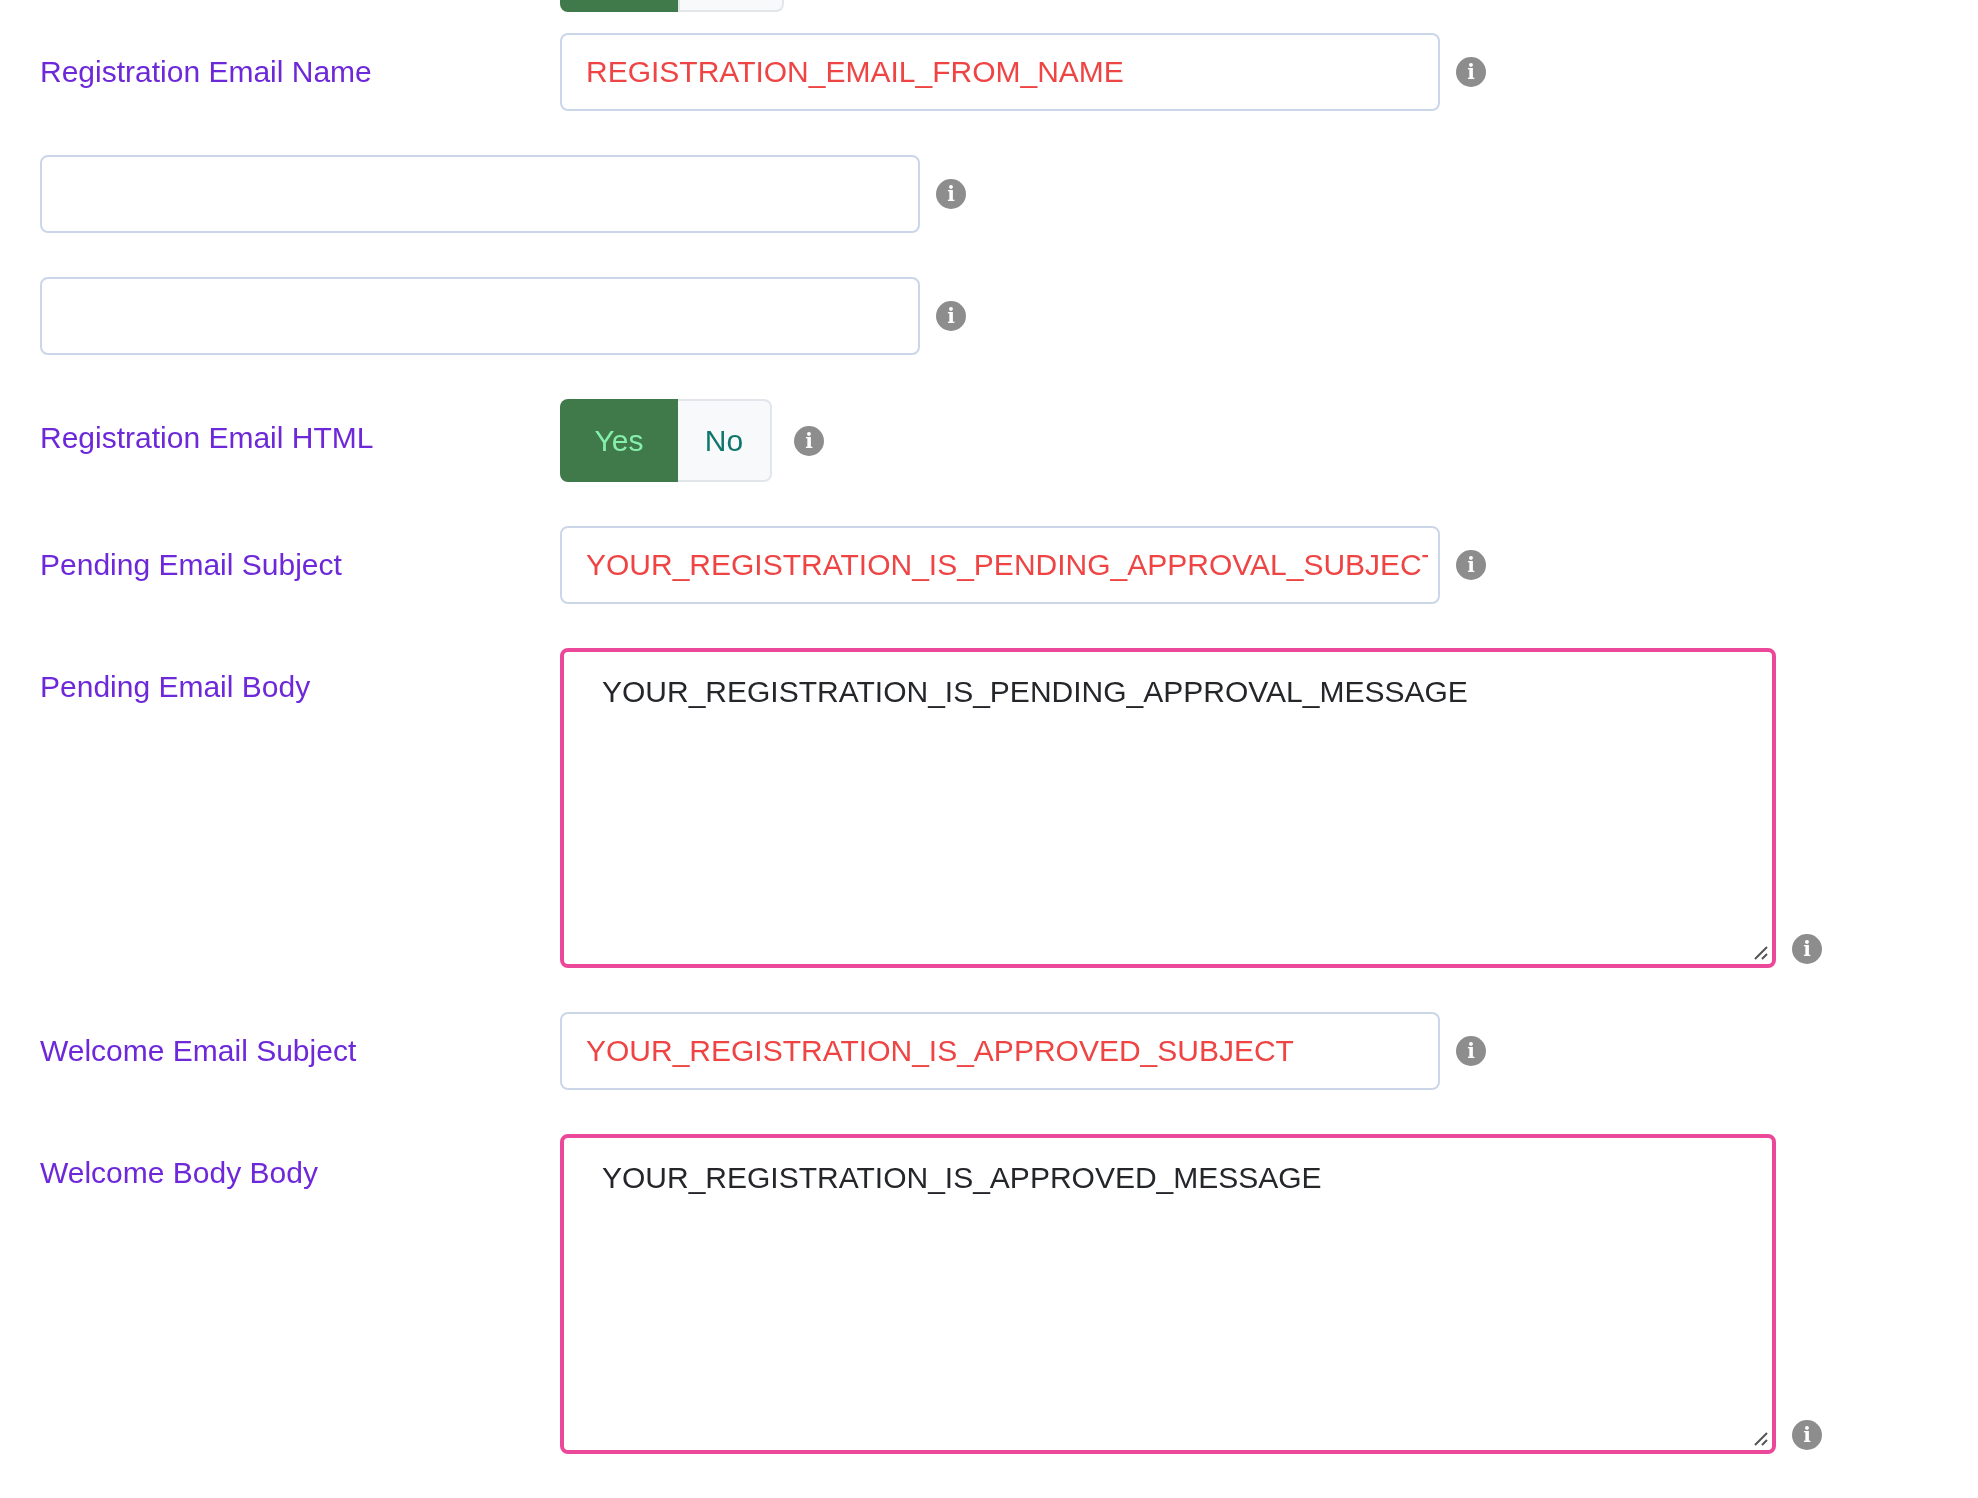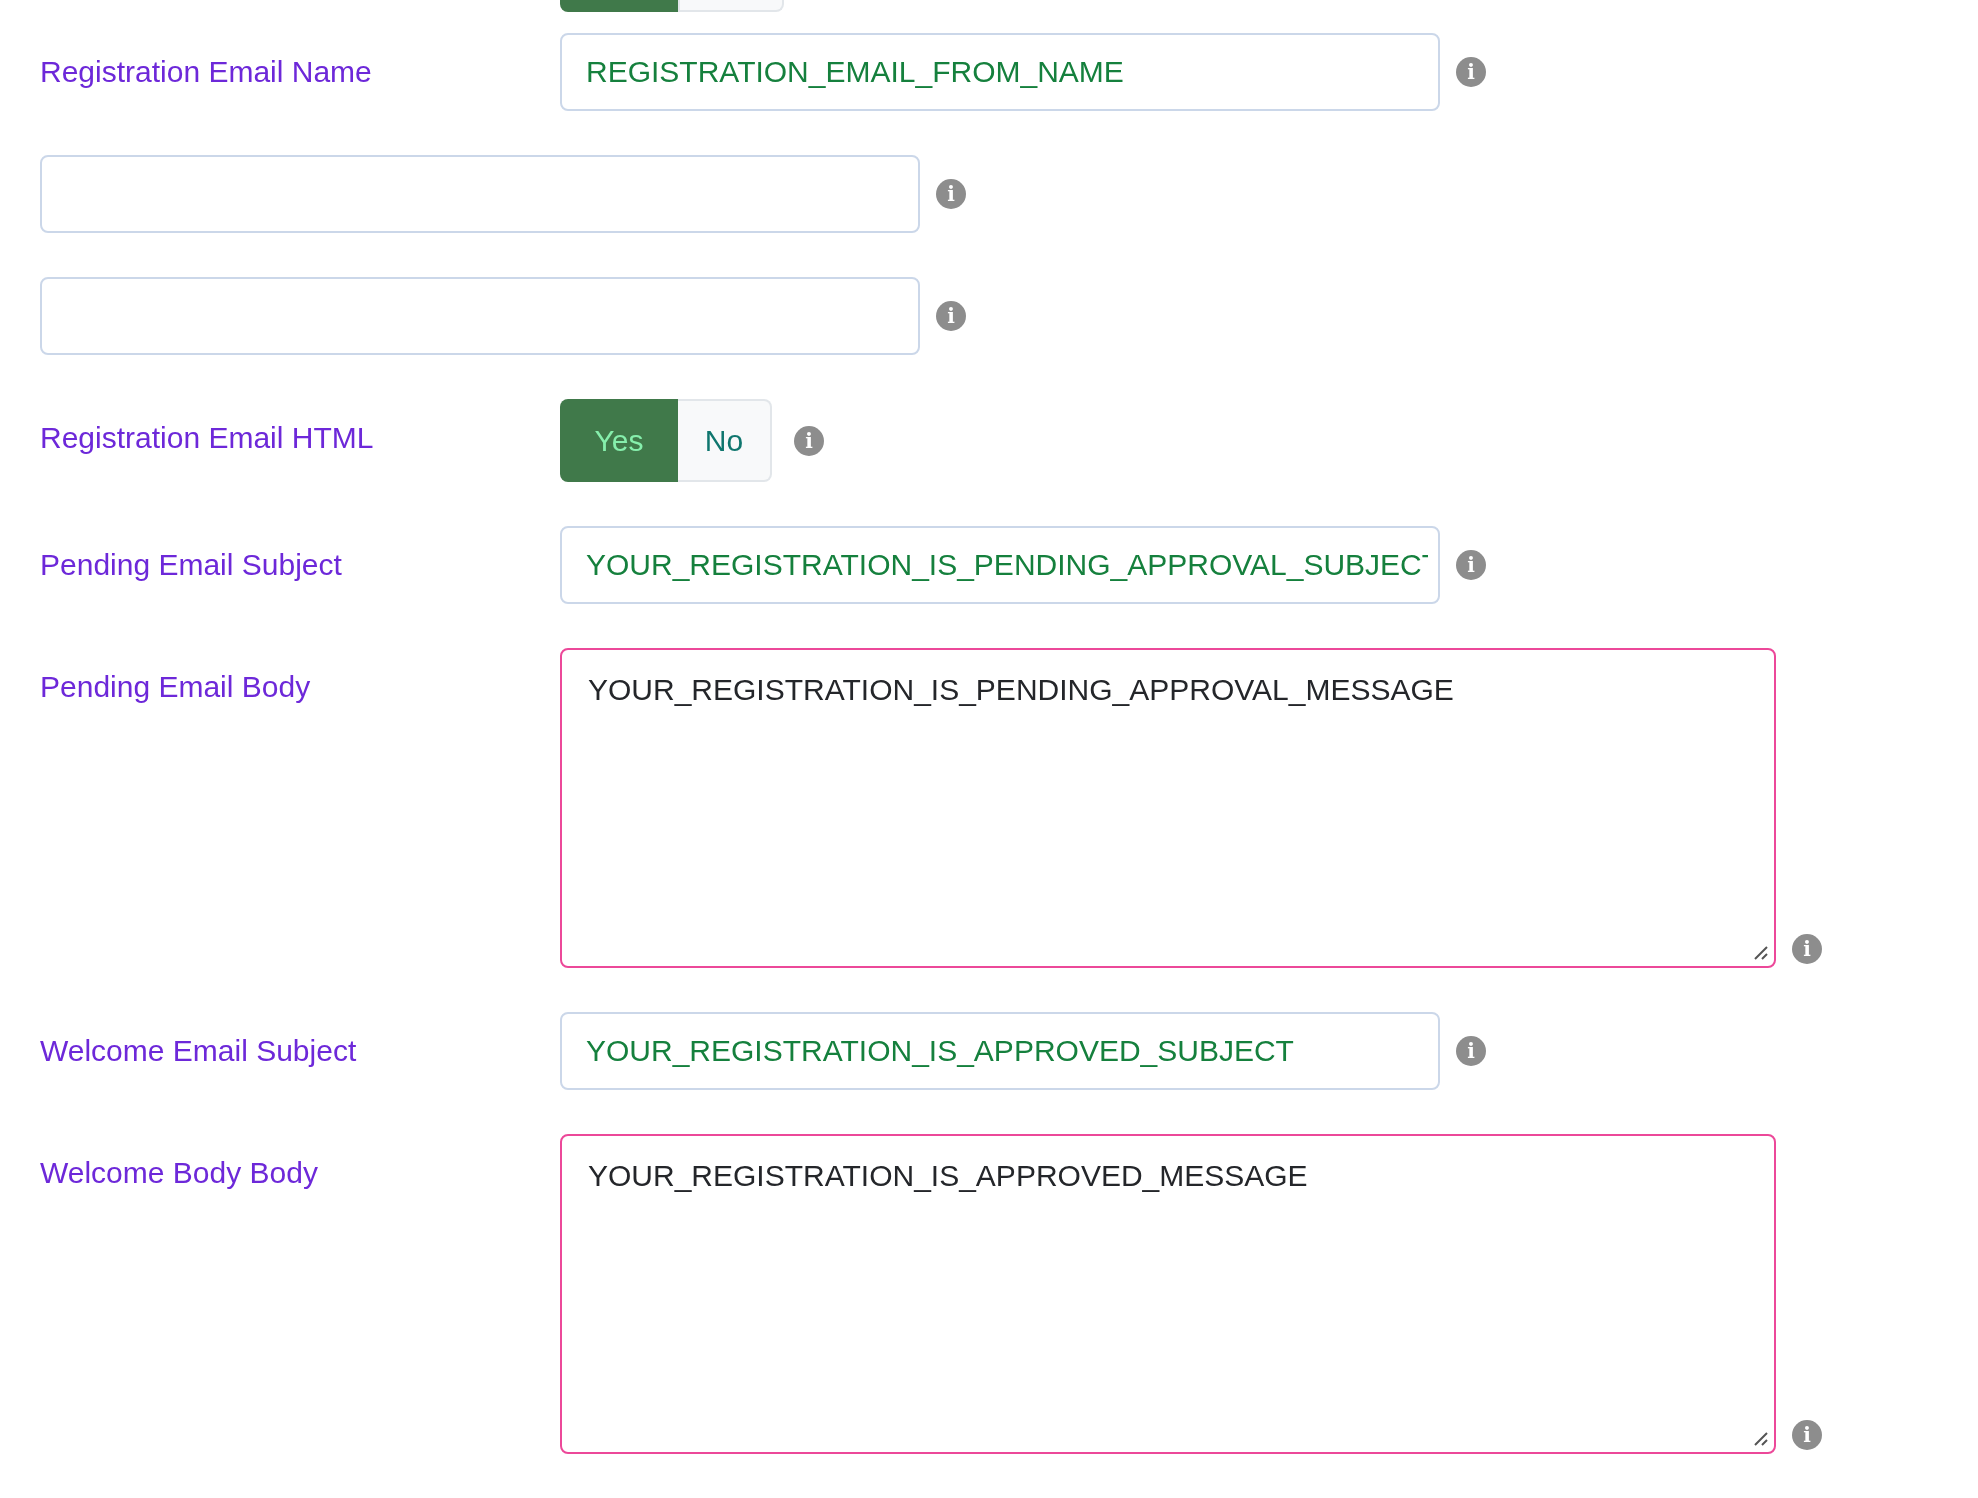--- a/index.html
+++ b/index.html
@@ -31,29 +31,29 @@
     line-height:48px; font-size:30px; color:#6d28d9;
   }
   .controls { display:flex; align-items:center; }
   .controls.controls-bottom { align-items:flex-end; }
 
   .text-input {
     width:880px; height:78px;
     border:2px solid #cbd7e9; border-radius:8px;
     padding:0 10px 0 24px;
     font-family:"Liberation Sans", sans-serif;
-    font-size:30px; color:#15803d; background:#fff;
+    font-size:30px; color:#ef4444; background:#fff;
     outline:none; white-space:nowrap; overflow:hidden;
   }
 
   .ta-wrap { position:relative; }
   .body-textarea {
     width:1216px; height:320px;
-    border:2px solid #ec4899; border-radius:8px;
-    padding:16px 26px;
+    border:4px solid #ec4899; border-radius:8px;
+    padding:16px 38px;
     font-family:"Liberation Sans", sans-serif;
     font-size:30px; line-height:48px; color:#24262a; background:#fff;
     outline:none; resize:none; overflow:hidden; display:block;
   }
   .resize-handle { position:absolute; right:6px; bottom:6px; }
 
   .switch { display:flex; }
   .switch-btn {
     height:83px; font-family:"Liberation Sans", sans-serif;
     font-size:30px; cursor:pointer;

